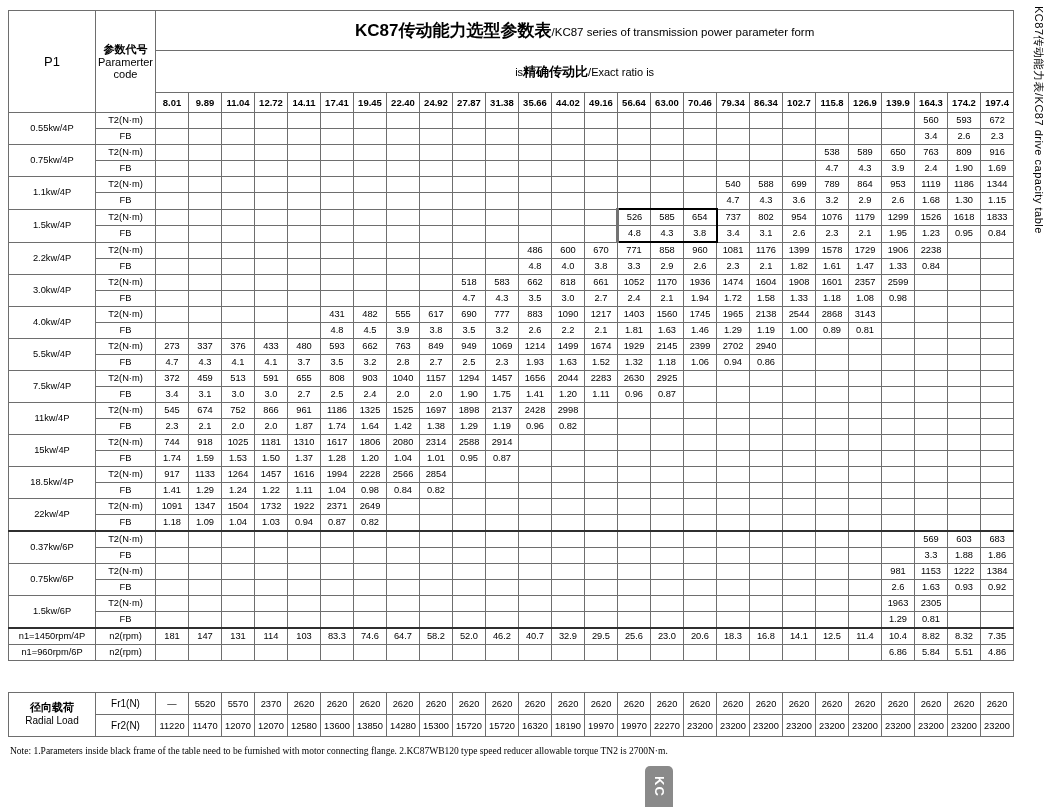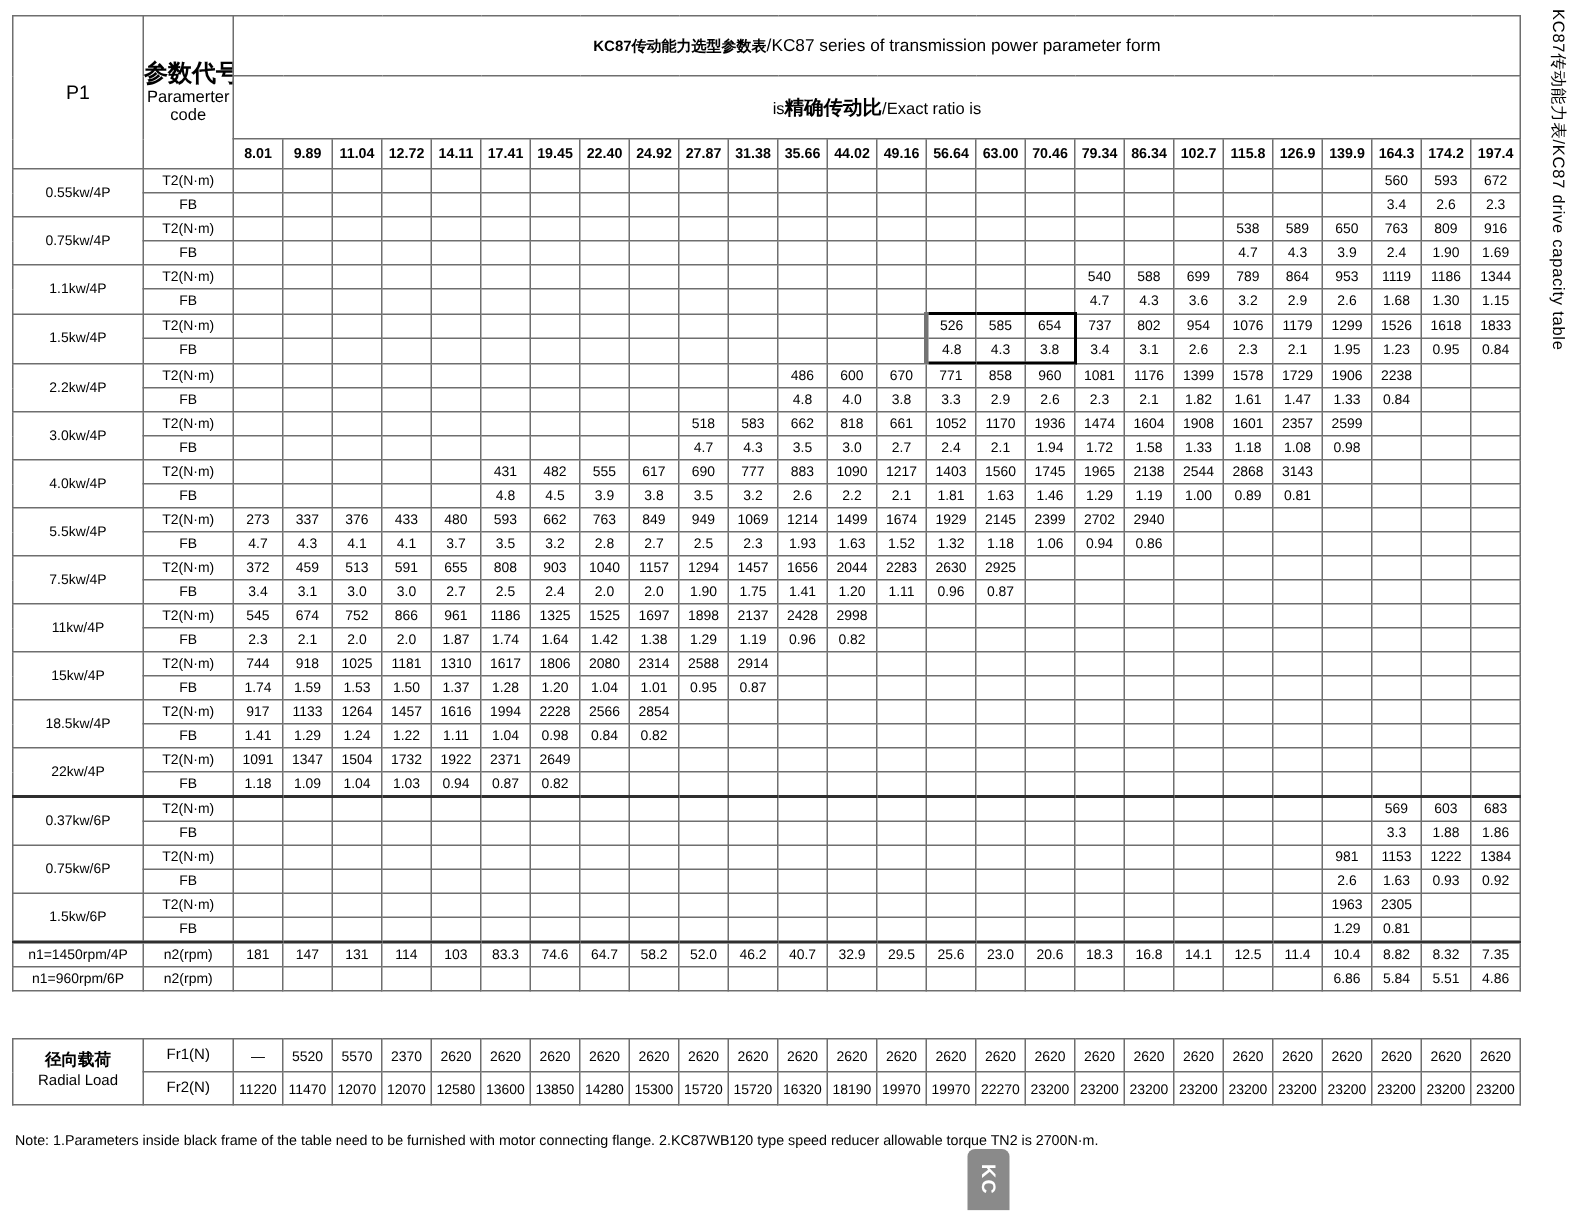--- a/index.html
+++ b/index.html
@@ -3,43 +3,43 @@
 <meta charset="utf-8">
 <style>
   html,body{margin:0;padding:0;background:#ffffff;}
   body{width:1049px;height:807px;font-family:"Liberation Sans",sans-serif;color:#000;}
   .page{position:relative;width:1049px;height:807px;background:#fff;overflow:hidden;}
   table{border-collapse:collapse;table-layout:fixed;}
   td,th{border:1px solid #6e6e6e;text-align:center;vertical-align:middle;padding:0;overflow:hidden;white-space:nowrap;font-weight:normal;}
   .main-table{position:absolute;left:8px;top:10px;width:1005px;border:1px solid #2f2f2f;}
   .main-table thead th{background:#fff;}
   .p1h{font-size:13px;}
-  .pch .zh{display:block;font-weight:bold;font-size:16px;line-height:1.2;font-family:Liberation Serif, serif;}
+  .pch .zh{display:block;font-weight:bold;font-size:11px;line-height:1.2;font-family:Liberation Serif, serif;}
   .pch .en{display:block;font-size:11px;line-height:1.1;white-space:normal;}
   .title{height:39px;font-size:11.5px;}
-  .title .zh{font-weight:bold;font-size:10px;}
+  .title .zh{font-weight:bold;font-size:17px;}
   .subtitle{height:41px;font-size:11px;}
   .subtitle b{font-size:13px;}
   .ratio{height:19px;font-size:9.5px;font-weight:bold;}
   .main-table tbody td{height:15px;font-size:9.3px;line-height:1;}
   td.p1cell{font-size:10px;}
   td.codecell{font-size:9px;}
   tr.section-top td{border-top:2px solid #2f2f2f;}
   td.bt{border-top:2px solid #000;}
   td.bb{border-bottom:2px solid #000;}
   td.bl{border-left:3px solid #737373;}
   td.br{border-right:2px solid #000;}
   .radial-table{position:absolute;left:8px;top:692px;width:1005px;border:1px solid #2f2f2f;}
   .radial-table td{height:21px;font-size:9.3px;}
   .radial-table td.rl-label .zh{display:block;font-weight:bold;font-size:11px;line-height:1.25;}
   .radial-table td.rl-label .en{display:block;font-size:10px;line-height:1.25;}
   .radial-table td.codecell{font-size:10px;}
   .notes{position:absolute;left:10px;top:744px;width:1000px;}
   .note-zh{font-size:10px;font-weight:bold;line-height:1.3;}
-  .note-en{font-size:9.5px;line-height:1.3;margin-top:11px;}
+  .note-en{font-size:9.5px;line-height:1.3;margin-top:1px;font-family:Liberation Serif, serif;}
   .side-label{position:absolute;top:6px;right:3px;writing-mode:vertical-rl;text-orientation:sideways;font-size:11px;letter-spacing:0.5px;white-space:nowrap;}
   .kc-tab{position:absolute;left:645px;top:766px;width:28px;height:41px;border-radius:5px 5px 0 0;
     display:flex;align-items:center;justify-content:center;writing-mode:vertical-rl;text-orientation:sideways;
     font-weight:bold;font-size:13px;letter-spacing:1px;}
 </style>
 </head>
 <body>
 
 <div class="page">
 

